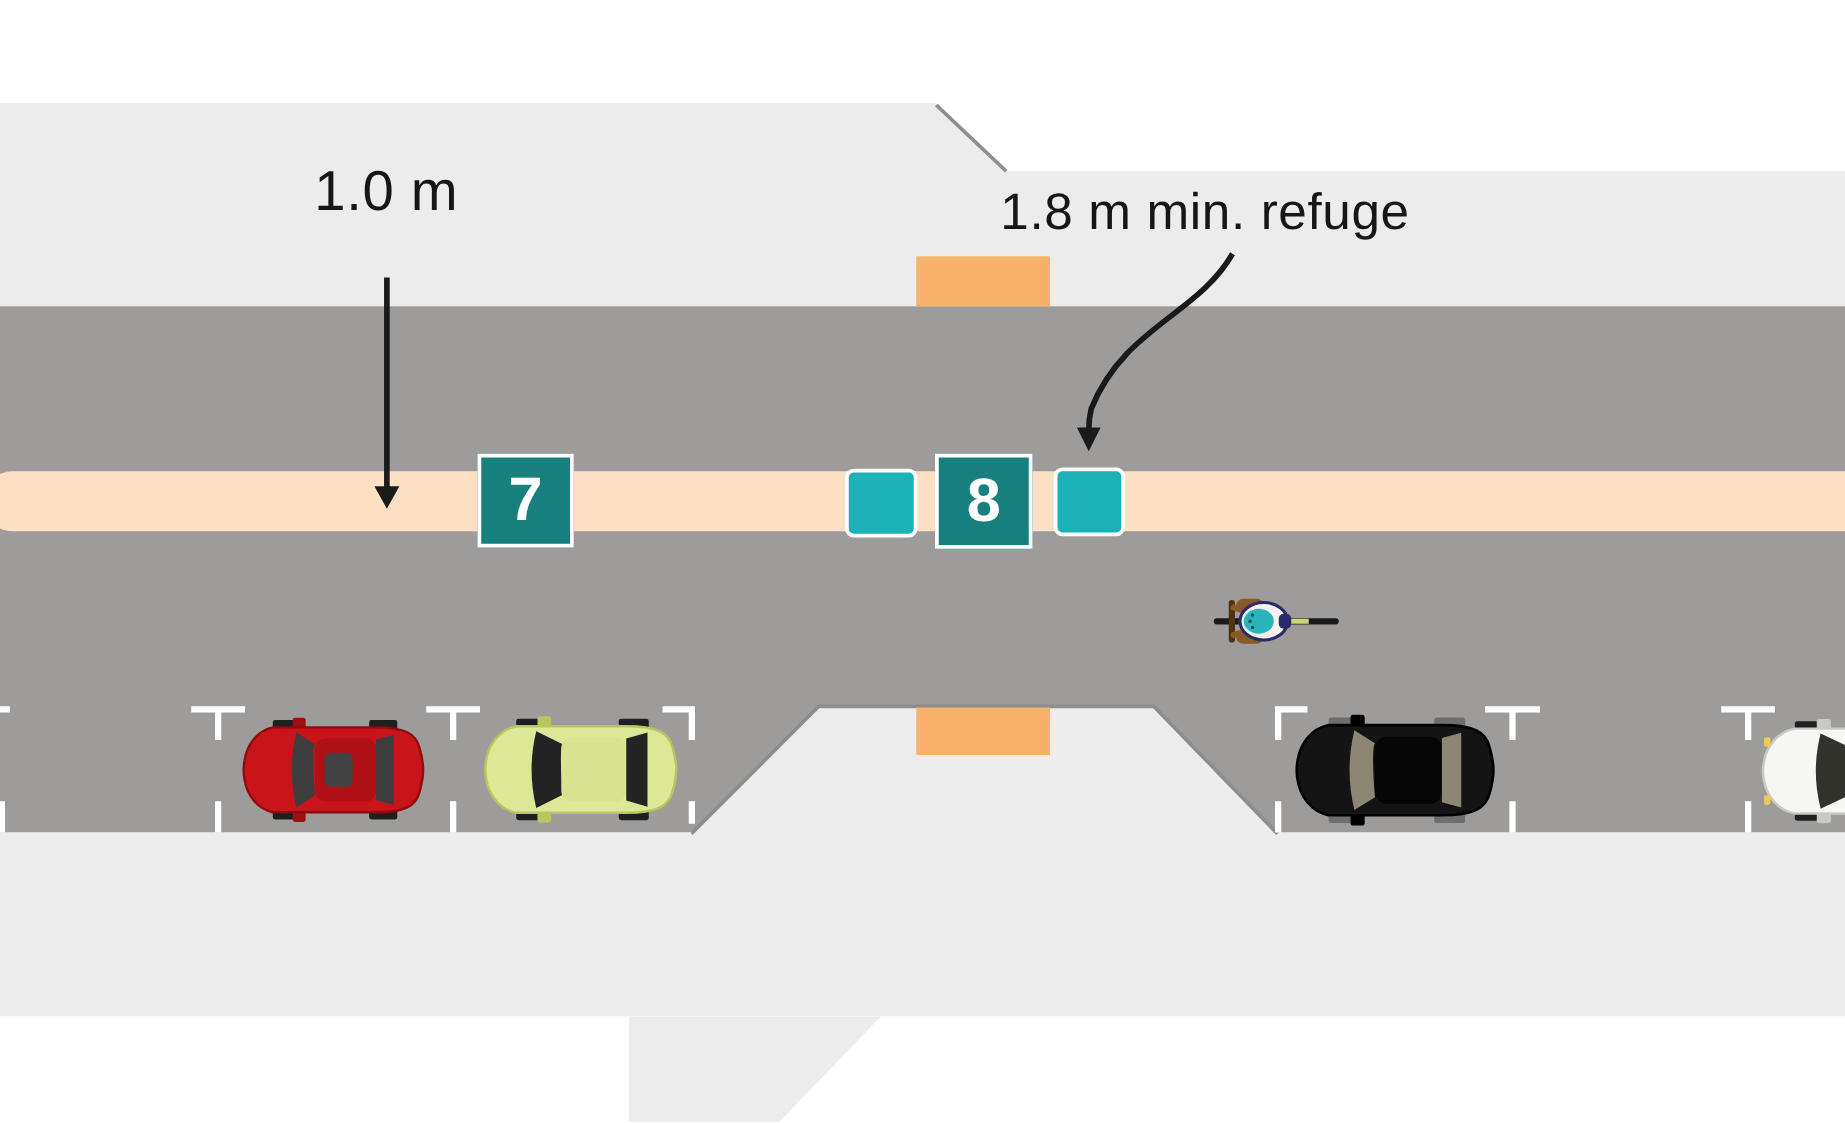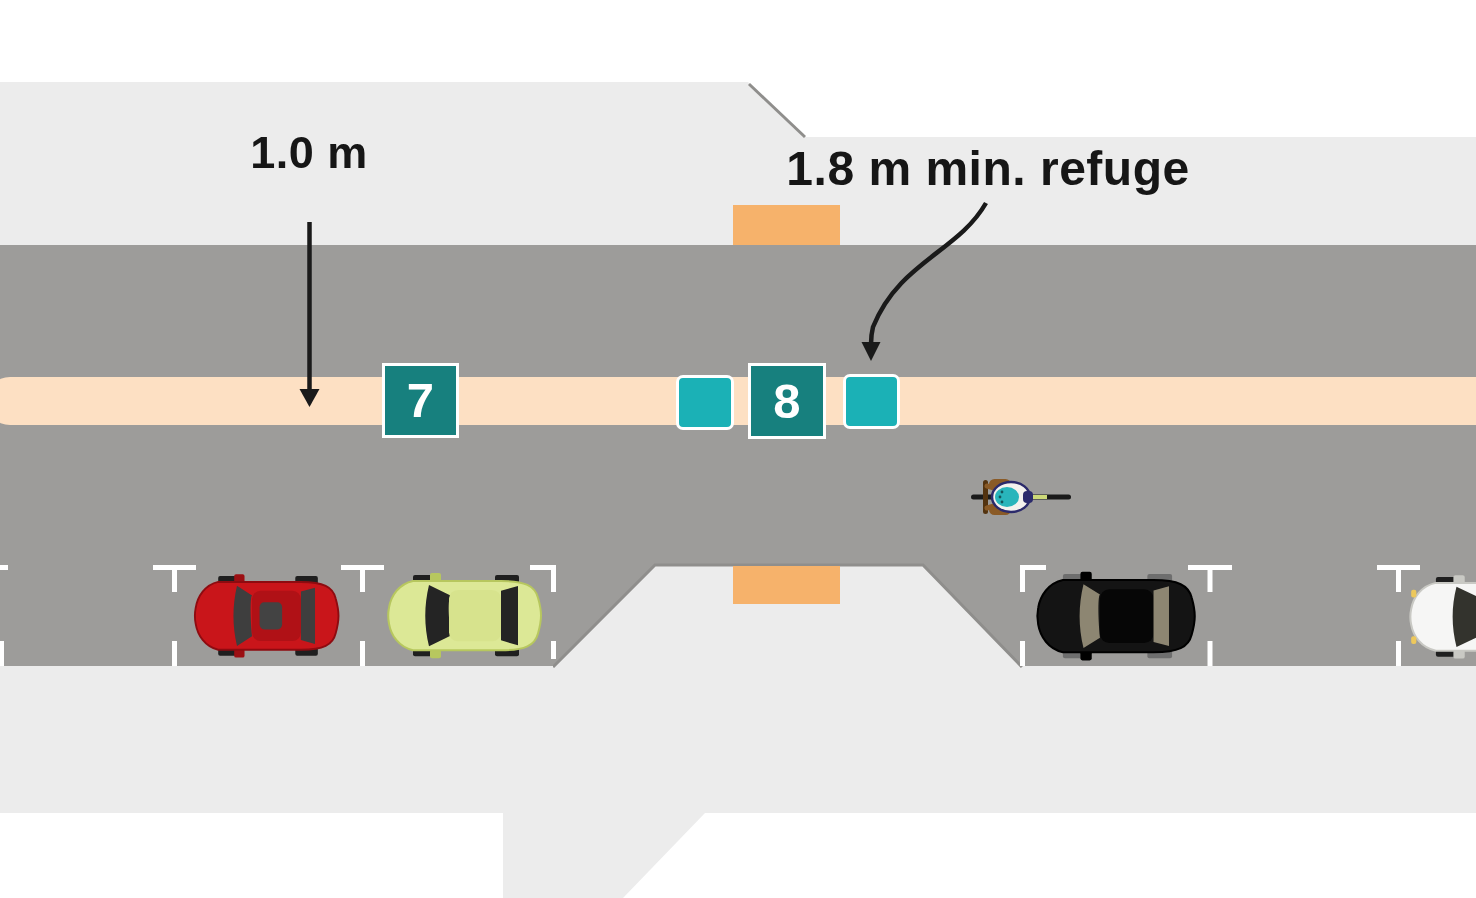--- a/index.html
+++ b/index.html
@@ -19,24 +19,24 @@
   .orange.bottom{left:733px;top:566px;height:38px;}
   .overlay{position:absolute;left:0;top:0;}
   .pad{position:absolute;background:#1bb1b6;border:3px solid #ffffff;border-radius:7px;box-sizing:border-box;}
   .pad-left{left:676px;top:375px;width:58px;height:55px;}
   .pad-right{left:843px;top:374px;width:57px;height:55px;}
   .marker{position:absolute;background:#17807e;border:3px solid #ffffff;box-sizing:border-box;
           display:flex;align-items:center;justify-content:center;color:#ffffff;
           font-weight:700;font-size:49px;line-height:1;}
   .marker-7{left:382px;top:363px;width:77px;height:75px;}
   .marker-8{left:748px;top:363px;width:78px;height:76px;}
-  .label{position:absolute;color:#161616;font-weight:700;text-align:center;letter-spacing:.5px;}
+  .label{position:absolute;color:#161616;font-weight:400;text-align:center;letter-spacing:.5px;}
   .label-1{left:178px;top:130px;width:262px;font-size:45px;line-height:45px;}
   .label-1 .ln{display:block;}
-  .label-2{left:736px;top:147px;width:504px;font-size:48px;line-height:44px;}
+  .label-2{left:712px;top:147px;width:504px;font-size:41px;line-height:44px;}
 </style>
 </head>
 <body>
 
 <div class="canvas">
 
   <div class="sidewalk-top"></div>
   <div class="road"></div>
   <div class="band-bottom"></div>
   <div class="footpath-ext"></div>

